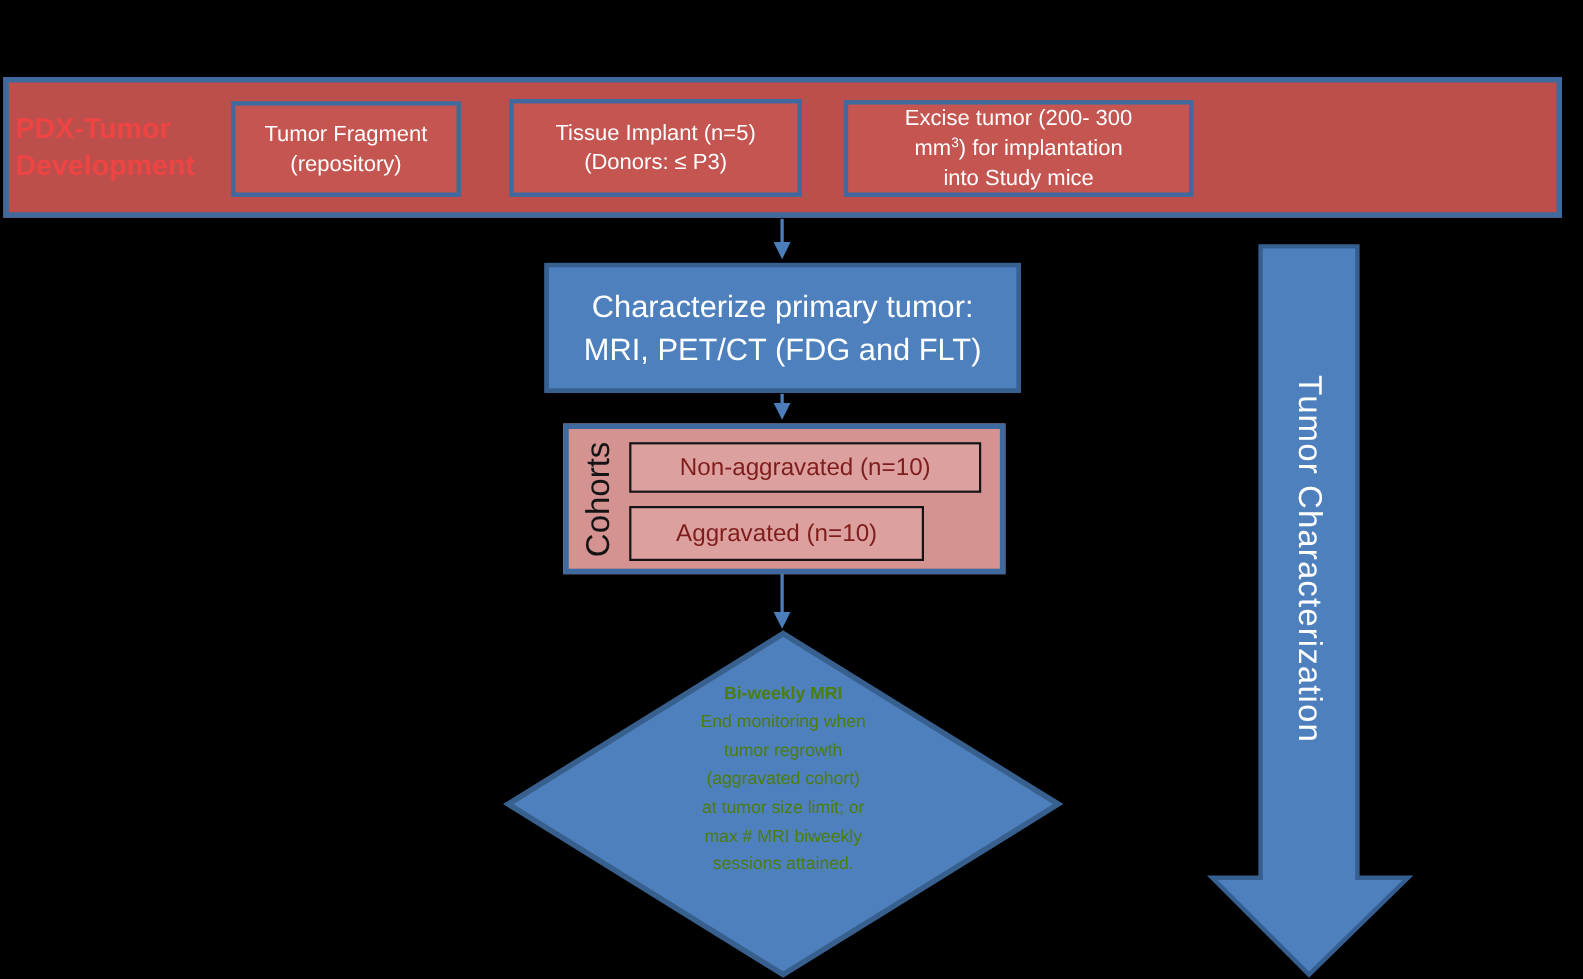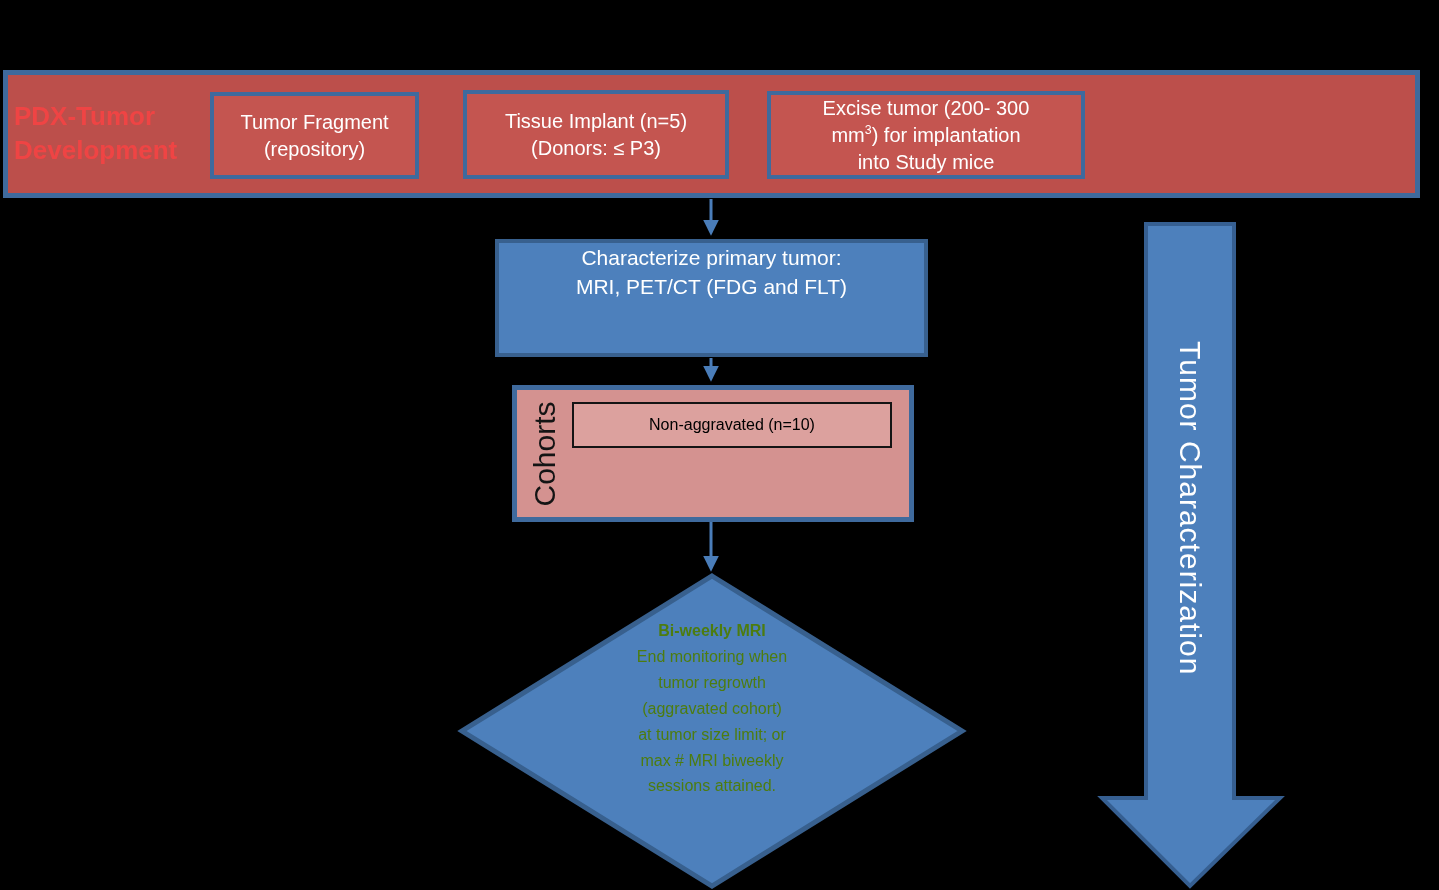--- a/index.html
+++ b/index.html
@@ -16,28 +16,28 @@
   .red-box{background:#c45550;border:4px solid #3f6a9d;display:flex;align-items:center;justify-content:center;
     text-align:center;color:#fff;font-size:20px;line-height:1.35;}
   .red-box .txt{white-space:pre-line;}
   .box1{left:210px;top:92px;width:209px;height:87px;}
   .box2{left:463px;top:90px;width:266px;height:89px;}
   .box3{left:767px;top:91px;width:318px;height:88px;}
   .box4{left:1073px;top:92px;width:325px;height:88px;}
   sup.s3{font-size:0.62em;vertical-align:super;line-height:0;}
   
   .char-box{left:495px;top:239px;width:433px;height:118px;background:#4d80bc;border:4px solid #38608e;
-    display:flex;align-items:flex-start;justify-content:center;text-align:center;color:#fff;font-size:21px;line-height:1.4;}
+    display:flex;align-items:center;justify-content:center;text-align:center;color:#fff;font-size:28px;line-height:1.4;}
   .char-box .txt{white-space:pre-line;}
   
   .cohorts-box{left:512px;top:385px;width:402px;height:137px;background:#d49290;border:5px solid #3f6a9d;}
   .cohorts-label{left:516px;top:390px;width:58px;height:127px;display:flex;align-items:center;justify-content:center;}
   .cohorts-label span{transform:rotate(-90deg);white-space:nowrap;color:#141414;font-size:30px;}
   .cohort-item{background:#dca19e;border:2px solid #141414;display:flex;align-items:center;justify-content:center;
-    color:#000000;font-size:16px;text-align:left;}
+    color:#7f1d1d;font-size:22px;text-align:left;}
   .cohort-a{left:572px;top:402px;width:320px;height:46px;}
   .cohort-b{left:572px;top:460px;width:268px;height:50px;}
   
   .diamond-text{left:552px;top:618px;width:320px;text-align:center;color:#4d7c0f;font-size:16px;line-height:1.62;}
   .diamond-title{font-weight:bold;}
   .diamond-body{white-space:pre-line;}
   
   .side-label{left:1146px;top:230px;width:88px;height:556px;display:flex;align-items:center;justify-content:center;}
   .side-label span{writing-mode:vertical-rl;white-space:nowrap;color:#fff;font-size:30px;letter-spacing:1px;}
 </style>
@@ -89,20 +89,23 @@
 MRI, PET/CT (FDG and FLT)</span>
   </div>
 
   <div class="abs cohorts-box"></div>
   <div class="abs cohorts-label">
     <span>Cohorts</span>
   </div>
   <div class="abs cohort-item cohort-a">
     <span>Non-aggravated (n=10)</span>
   </div>
+  <div class="abs cohort-item cohort-b">
+    <span>Aggravated (n=10)</span>
+  </div>
 
   <div class="abs diamond-text">
     <div class="diamond-title">Bi-weekly MRI</div>
     <div class="diamond-body">End monitoring when
 tumor regrowth
 (aggravated cohort)
 at tumor size limit; or
 max # MRI biweekly
 sessions attained.</div>
   </div>

